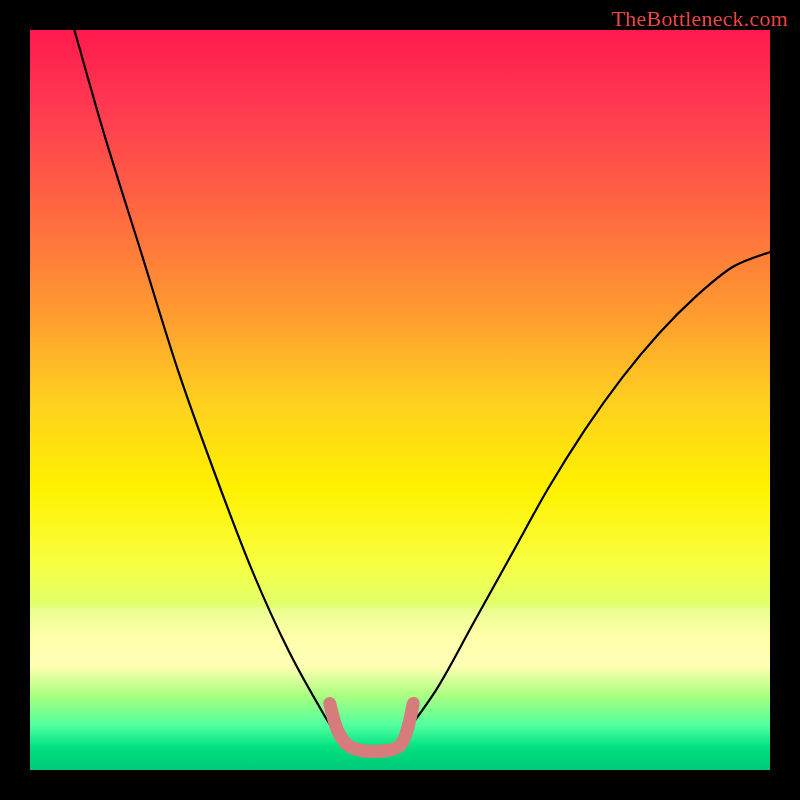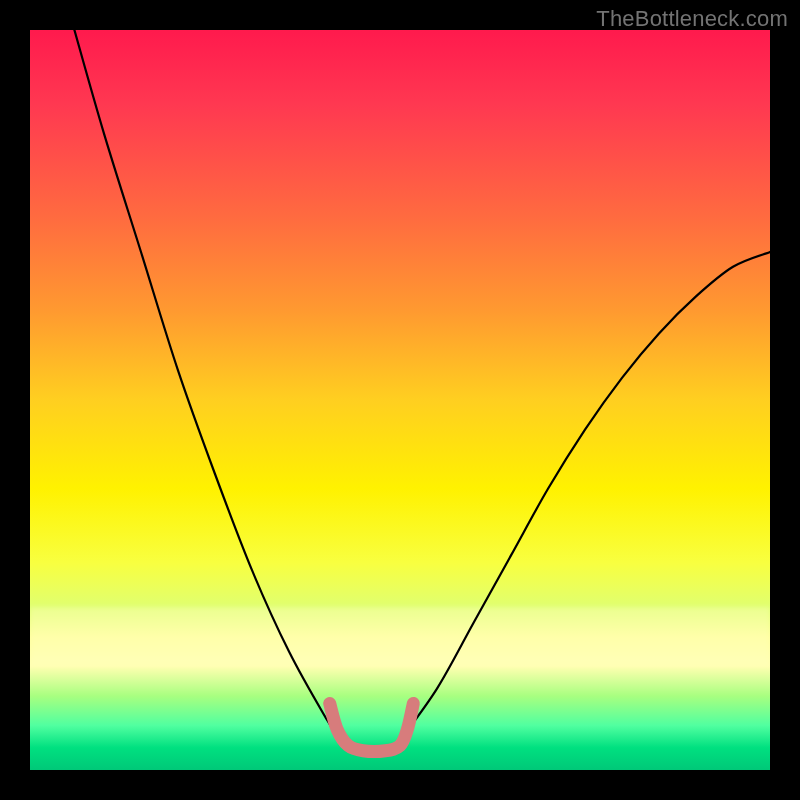--- a/index.html
+++ b/index.html
@@ -45,24 +45,25 @@
     left: 0; right: 0;
     top: 78%;
     height: 8%;
     background: rgba(255,255,200,0.35);
     filter: blur(2px);
   }
   .watermark {
     position: absolute;
     top: 6px;
     right: 12px;
-    color: #737373;
+    color: #ef4444;
     font-size: 22px;
     letter-spacing: 0.2px;
     z-index: 10;
+    font-family: Liberation Serif, serif;
   }
   svg.curve {
     position: absolute;
     inset: 0;
     width: 100%;
     height: 100%;
     z-index: 5;
   }
 </style>
 </head>

